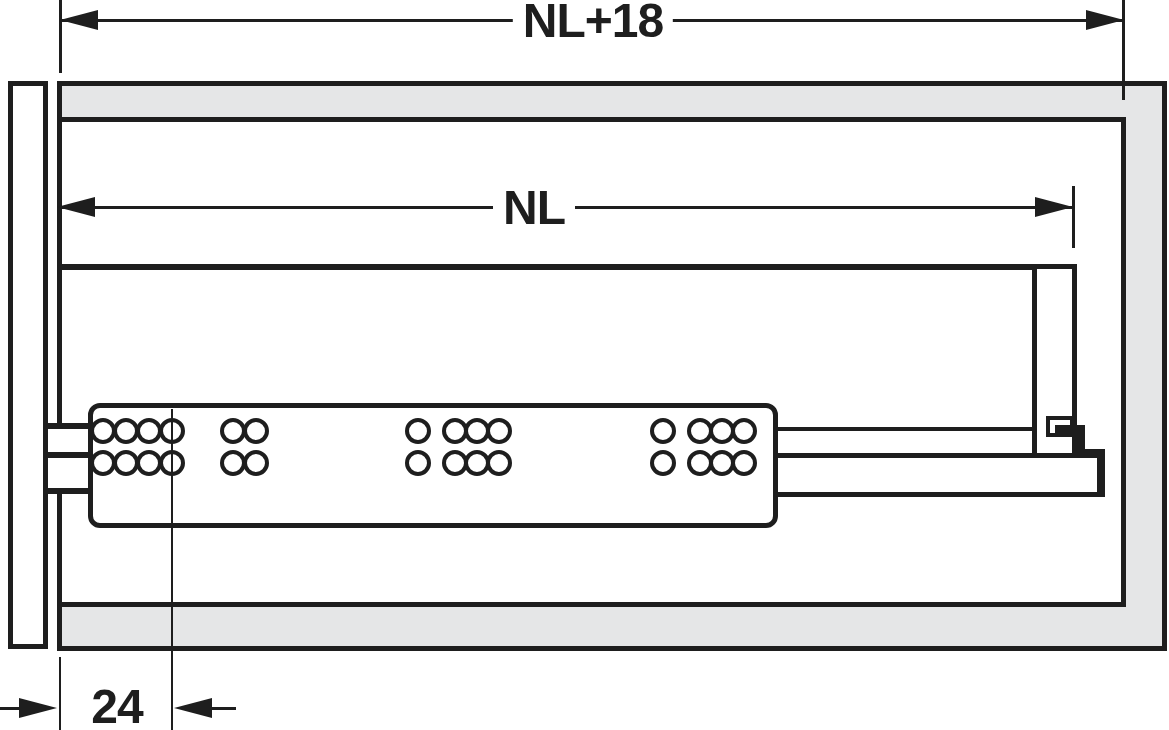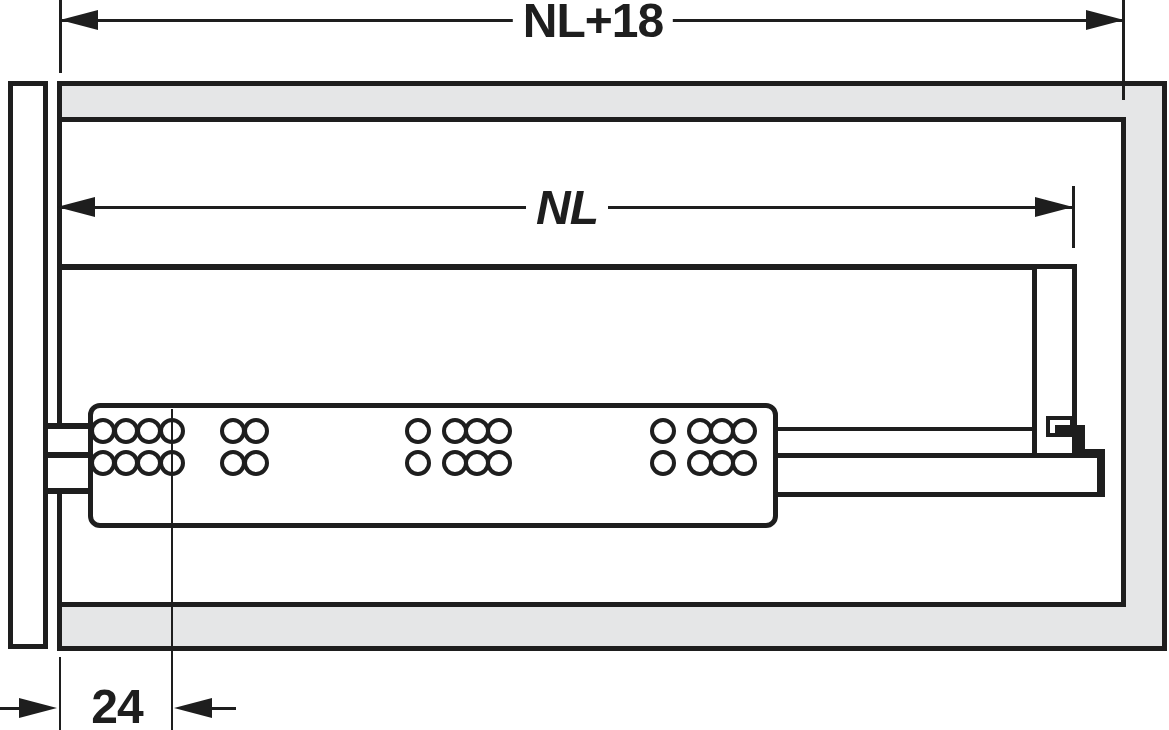--- a/index.html
+++ b/index.html
@@ -97,21 +97,21 @@
   <div class="vline" style="left:1122px;top:0;width:3px;height:100px;"></div>
   <div class="hline" style="left:60px;top:19px;width:1064px;height:3px;"></div>
   <div class="arrow-left" style="left:60px;top:10px;"></div>
   <div class="arrow-right" style="left:1086px;top:10px;"></div>
   <div class="dim-label" style="left:593px;top:21px;">NL+18</div>
 
   <div class="vline" style="left:1072px;top:186px;width:3px;height:62px;"></div>
   <div class="hline" style="left:60px;top:206px;width:1013px;height:3px;"></div>
   <div class="arrow-left" style="left:57px;top:197px;"></div>
   <div class="arrow-right" style="left:1035px;top:197px;"></div>
-  <div class="dim-label" style="left:567px;top:208px;font-style:italic;">NL</div>
+  <div class="dim-label" style="left:534px;top:208px;">NL</div>
 
   <div class="vline" style="left:59px;top:657px;width:2px;height:73px;"></div>
   <div class="hline" style="left:0;top:707px;width:40px;height:3px;"></div>
   <div class="arrow-right" style="left:19px;top:698px;"></div>
   <div class="arrow-left" style="left:174px;top:698px;"></div>
   <div class="hline" style="left:210px;top:707px;width:26px;height:3px;"></div>
   <div class="dim-label" style="left:117px;top:707px;background:transparent;">24</div>
 
 </div>
 

